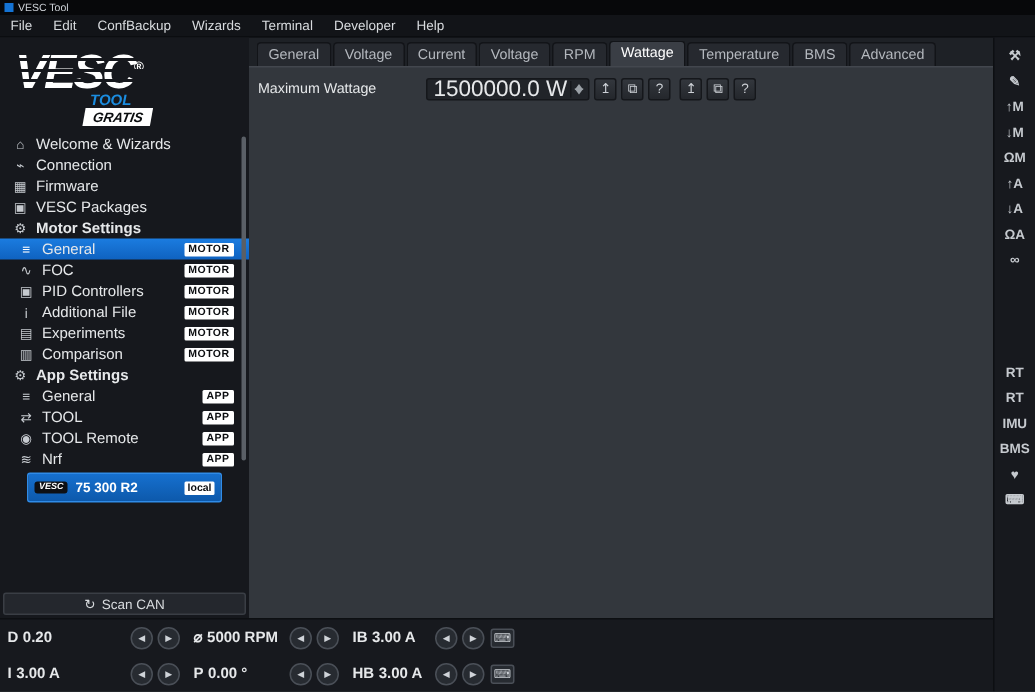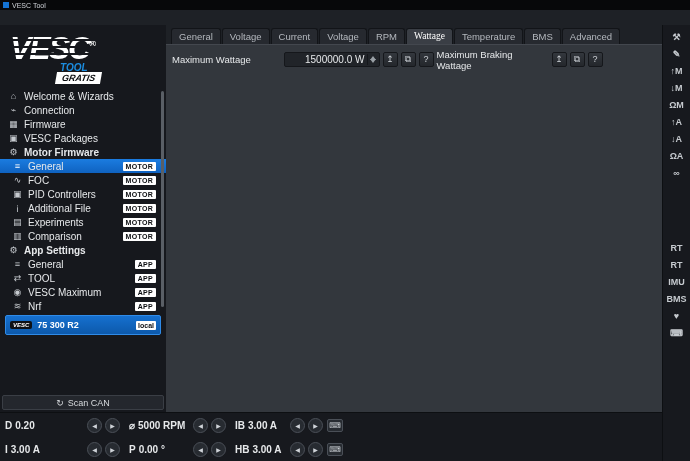--- a/index.html
+++ b/index.html
@@ -30,38 +30,38 @@
   .nav-item.sub { padding-left:11px; }
   .nav-item.section .nav-label { font-weight:bold; }
   .nav-item.selected { background:linear-gradient(#1b7ce0,#0f62c0); }
   .nav-icon { width:13px; font-size:9px; color:#c6cacf; flex:none; text-align:center; margin-right:4px; }
   .nav-item.selected .nav-icon { color:#fff; }
   .nav-label { font-size:10px; white-space:nowrap; }
   .nav-badge { margin-left:auto; background:#fff; color:#0b0d10; font-size:7px; font-weight:bold; padding:0 3px; border-radius:1px; letter-spacing:.3px; line-height:9px; }
   .nav-scrollbar { position:absolute; right:2px; top:4px; width:3px; height:216px; background:#5a5f66; border-radius:2px; }
 
   .can-header { text-align:center; font-size:10px; font-weight:bold; padding:4px 0 3px; }
-  .can-device { margin:0 5px; height:20px; background:linear-gradient(#1670cf,#0d59ab); border:1px solid #2f8be8; border-radius:2px; display:flex; align-items:center; padding:0 4px; gap:5px; }
+  .can-device { margin:0 18px; height:20px; background:linear-gradient(#1670cf,#0d59ab); border:1px solid #2f8be8; border-radius:2px; display:flex; align-items:center; padding:0 4px; gap:5px; }
   .can-logo { background:#0e1014; color:#fff; font-size:6px; font-weight:bold; font-style:italic; padding:1px 3px; border-radius:2px; }
   .can-name { font-size:9px; font-weight:bold; color:#fff; }
   .can-badge { margin-left:auto; background:#fff; color:#0b0d10; font-size:7px; font-weight:bold; padding:0 2px; border-radius:1px; line-height:9px; }
   .sidebar-spacer { flex:1; }
   .scan-btn { margin:2px; height:15px; background:#24272d; border:1px solid #3a3e45; border-radius:2px; color:#d8dbde; font-size:9px; display:flex; align-items:center; justify-content:center; gap:4px; font-family:inherit; }
 
   
   #main { position:absolute; left:166px; top:25px; width:496px; height:387px; }
   .tabbar { display:flex; align-items:flex-end; height:19px; padding-left:5px; gap:1px; }
   .tab { background:#26292f; border:1px solid #121418; border-bottom:none; border-radius:3px 3px 0 0; padding:2px 7px; font-size:9.5px; color:#b4b8be; white-space:nowrap; }
-  .tab.selected { background:#3a3e45; color:#fff; padding-bottom:3px;font-family:Liberation Serif, serif; }
+  .tab.selected { background:#3a3e45; color:#fff; padding-bottom:3px; }
   .panel { position:absolute; left:0; top:19px; width:496px; height:368px; background:#33373d; border-top:1px solid #43474e; }
   .params { padding:7px 21px 0 6px; display:flex; flex-direction:row; gap:3px; }
   .param-row { display:flex; align-items:center; height:15px; }
   .param-label { width:112px; font-size:9.5px; flex:none; }
   .param-field { position:relative; flex:1; height:15px; background:#212429; border:1px solid #15171b; border-radius:2px; display:flex; align-items:center; padding:0 14px 0 4px; }
-  .param-value { font-size:10px;margin-left:16px; }
+  .param-value { font-size:15px; }
   .spin { position:absolute; right:1px; top:1px; bottom:1px; width:11px; display:flex; flex-direction:column; border-left:1px solid #15171b; }
   .spin i { flex:1; position:relative; }
   .spin i::after { content:""; position:absolute; left:2px; border-left:3px solid transparent; border-right:3px solid transparent; }
   .spin .up::after { top:2px; border-bottom:4px solid #9aa0a6; }
   .spin .dn::after { bottom:2px; border-top:4px solid #9aa0a6; }
   .pbtn { width:15px; height:15px; margin-left:3px; background:linear-gradient(#33373d,#24272c); border:1px solid #15171b; border-radius:2px; color:#cdd1d6; font-size:9px; line-height:1; display:flex; align-items:center; justify-content:center; font-family:inherit; padding:0; flex:none; }
 
   
   #righttoolbar { position:absolute; right:0; top:25px; width:28px; height:436px; background:#17191e; border-left:1px solid #0d0f12; display:flex; flex-direction:column; align-items:center; padding-top:6px; gap:4px; }
   .rtb { width:22px; height:13px; background:none; border:none; color:#c6cacf; display:flex; align-items:center; justify-content:center; padding:0; font-family:inherit; flex:none; }
@@ -84,20 +84,37 @@
 </head>
 <body>
 
 <div id="app">
 
   <div id="titlebar">
     <span class="tb-icon"></span>
     <span class="tb-title">VESC Tool</span>
   </div>
 
+  <div id="menubar">
+
+      <span class="menu-item">File</span>
+
+      <span class="menu-item">Edit</span>
+
+      <span class="menu-item">ConfBackup</span>
+
+      <span class="menu-item">Wizards</span>
+
+      <span class="menu-item">Terminal</span>
+
+      <span class="menu-item">Developer</span>
+
+      <span class="menu-item">Help</span>
+
+  </div>
 
   <aside id="sidebar">
     <div class="logo">
       <div class="logo-vesc">
         <span>VESC</span><span class="reg">®</span>
         <i class="logo-stripes"></i>
       </div>
       <div class="logo-tool">TOOL</div>
       <div class="logo-badge">GRATIS</div>
     </div>
@@ -124,21 +141,21 @@
           </div>
 
           <div class="nav-item top">
             <span class="nav-icon">▣</span>
             <span class="nav-label">VESC Packages</span>
 
           </div>
 
           <div class="nav-item section">
             <span class="nav-icon">⚙</span>
-            <span class="nav-label">Motor Firmware</span>
+            <span class="nav-label">Motor Settings</span>
 
           </div>
 
           <div class="nav-item sub selected">
             <span class="nav-icon">≡</span>
             <span class="nav-label">General</span>
             <span class="nav-badge">MOTOR</span>
           </div>
 
           <div class="nav-item sub">
@@ -184,21 +201,21 @@
           </div>
 
           <div class="nav-item sub">
             <span class="nav-icon">⇄</span>
             <span class="nav-label">TOOL</span>
             <span class="nav-badge">APP</span>
           </div>
 
           <div class="nav-item sub">
             <span class="nav-icon">◉</span>
-            <span class="nav-label">VESC Maximum</span>
+            <span class="nav-label">TOOL Remote</span>
             <span class="nav-badge">APP</span>
           </div>
 
           <div class="nav-item sub">
             <span class="nav-icon">≋</span>
             <span class="nav-label">Nrf</span>
             <span class="nav-badge">APP</span>
           </div>
 
       </div>
@@ -271,21 +288,20 @@
                 <i class="up"></i>
                 <i class="dn"></i>
               </span>
             </div>
             <button class="pbtn">↥</button>
             <button class="pbtn">⧉</button>
             <button class="pbtn">?</button>
           </div>
 
           <div class="param-row">
-            <span class="param-label">Maximum Braking Wattage</span>
             <button class="pbtn">↥</button>
             <button class="pbtn">⧉</button>
             <button class="pbtn">?</button>
           </div>
 
       </div>
     </div>
   </main>
 
   <div id="righttoolbar">

